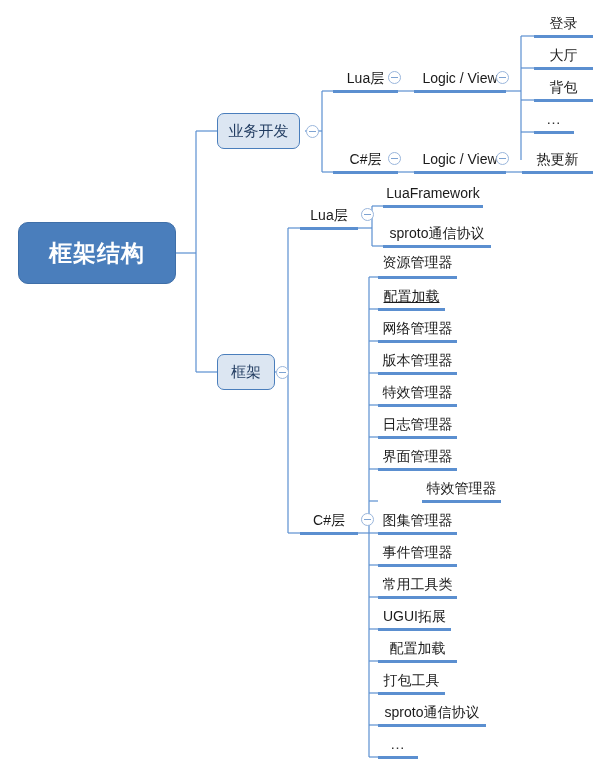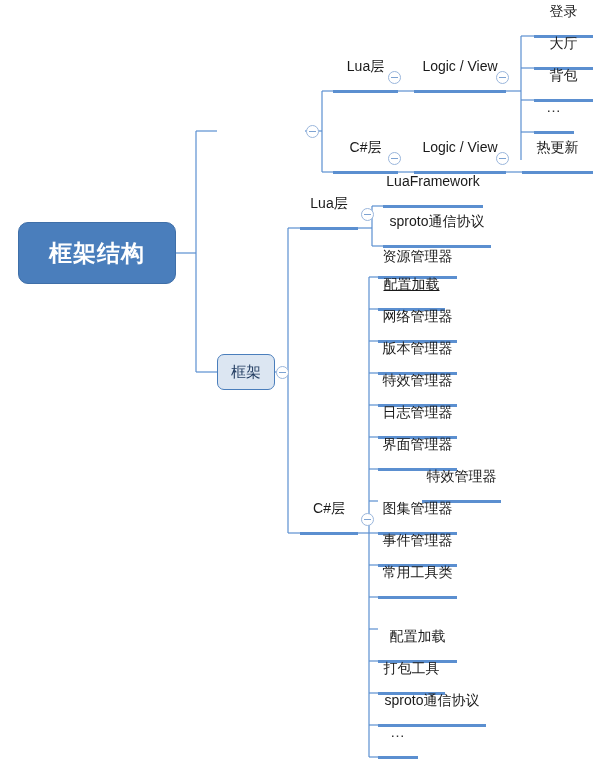--- a/index.html
+++ b/index.html
@@ -37,21 +37,21 @@
   }
   
   .topic{
     position:absolute;
     box-sizing:border-box;
     border-bottom:3px solid #5b8fd0;
     color:#1a1a1a;
     font-size:14px;
     line-height:1;
     display:flex;align-items:flex-end;
-    padding-bottom:17px;
+    padding-bottom:5px;
     white-space:nowrap;
   }
   .topic.center{justify-content:center;}
   .topic .txt{display:block;}
   .topic.ell{font-size:15px;letter-spacing:1px;color:#333;}
 
   
   .toggle{
     position:absolute;
     width:13px;height:13px;
@@ -125,20 +125,23 @@
       <path d="M369,693 L378,693"></path>
       <path d="M369,725 L378,725"></path>
       <path d="M369,757 L378,757"></path>
     </g>
   </svg>
 
   <div class="root-node" style="left:18px;top:222px;width:158px;height:62px;">
     <span>框架结构</span>
   </div>
 
+  <div class="box-node" style="left:217px;top:113px;width:83px;height:36px;">
+    <span>业务开发</span>
+  </div>
   <div class="toggle" style="left:306px;top:125px;"></div>
 
   <div class="topic center" style="left:333px;top:67px;width:65px;height:26px;">
     <span class="txt">Lua层</span>
   </div>
   <div class="toggle" style="left:388px;top:71px;"></div>
 
   <div class="topic center" style="left:414px;top:67px;width:92px;height:26px;">
     <span class="txt">Logic / View</span>
   </div>
@@ -219,20 +222,23 @@
   </div>
   <div class="topic center" style="left:378px;top:509px;width:79px;height:26px;">
     <span class="txt">图集管理器</span>
   </div>
   <div class="topic center" style="left:378px;top:541px;width:79px;height:26px;">
     <span class="txt">事件管理器</span>
   </div>
   <div class="topic center" style="left:378px;top:573px;width:79px;height:26px;">
     <span class="txt">常用工具类</span>
   </div>
+  <div class="topic center" style="left:378px;top:605px;width:73px;height:26px;">
+    <span class="txt">UGUI拓展</span>
+  </div>
   <div class="topic center" style="left:378px;top:637px;width:79px;height:26px;">
     <span class="txt">配置加载</span>
   </div>
   <div class="topic center" style="left:378px;top:669px;width:67px;height:26px;">
     <span class="txt">打包工具</span>
   </div>
   <div class="topic center" style="left:378px;top:701px;width:108px;height:26px;">
     <span class="txt">sproto通信协议</span>
   </div>
   <div class="topic center ell" style="left:378px;top:733px;width:40px;height:26px;">

